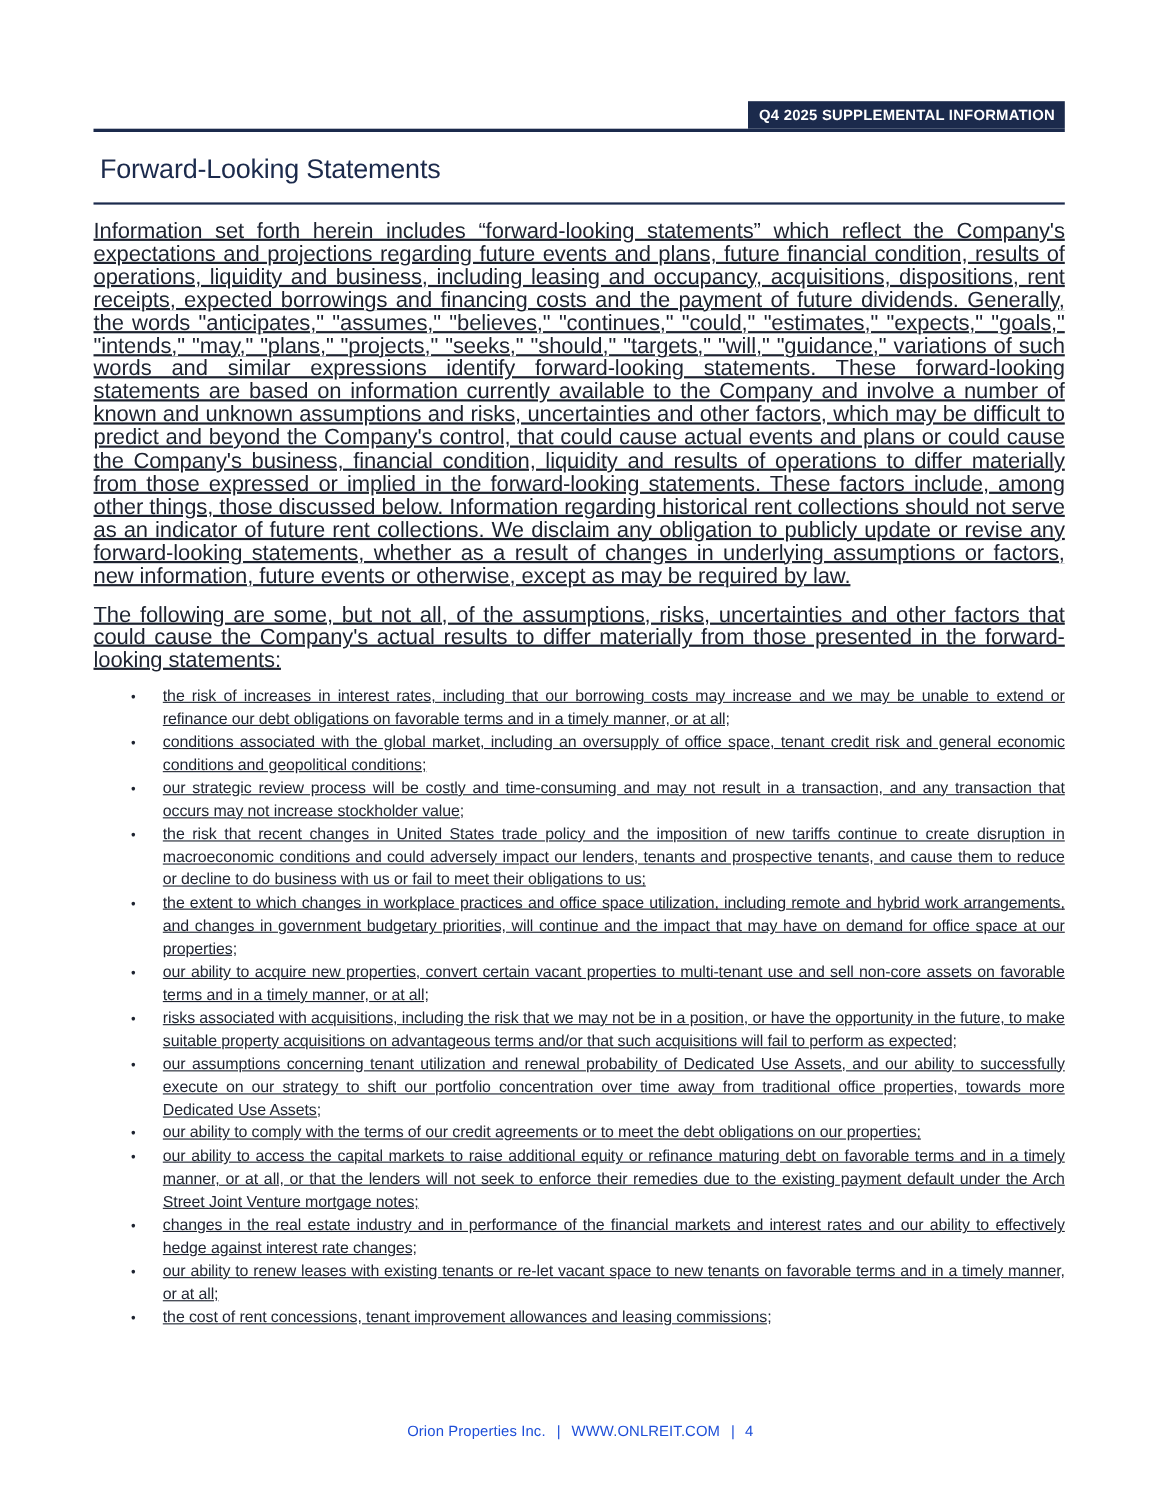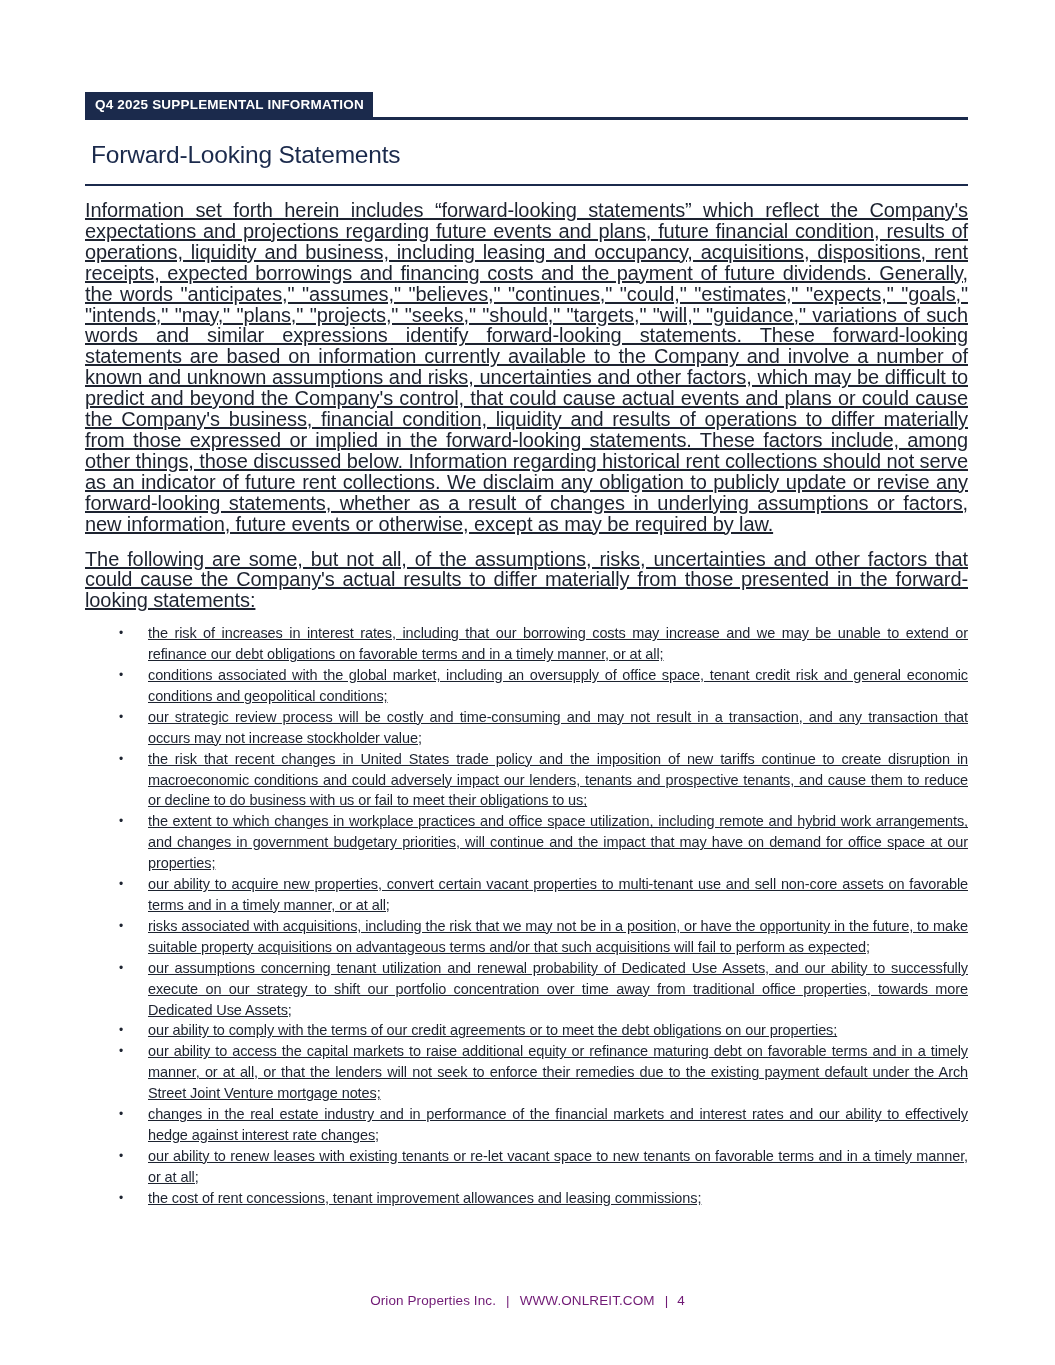--- a/index.html
+++ b/index.html
@@ -12,21 +12,21 @@
     color: #1d2330;
     overflow: hidden;
     box-sizing: border-box;
   }
   .content {
     padding: 92px 87px 0 85px;
     box-sizing: border-box;
   }
   .badge-row {
     display: flex;
-    justify-content: flex-start;
+    justify-content: flex-end;
   }
   .badge {
     background: #1b2a4c;
     color: #ffffff;
     font-size: 13.5px;
     font-weight: 600;
     letter-spacing: 0.2px;
     padding: 5px 9px 5px 10px;
     line-height: 15px;
     white-space: nowrap;
@@ -80,21 +80,21 @@
     line-height: 20.9px;
     color: #1d2330;
   }
   .footer {
     position: absolute;
     left: 0;
     right: 0;
     top: 1293px;
     text-align: center;
     font-size: 13.5px;
-    color: #701a75;
+    color: #1d4ed8;
     letter-spacing: 0.1px;
   }
   .footer .sep { margin: 0 10px; }
   .footer .sep2 { margin: 0 9px 0 10px; }
 </style>
 </head>
 <body>
 
 <div class="page">
   <div class="content">

